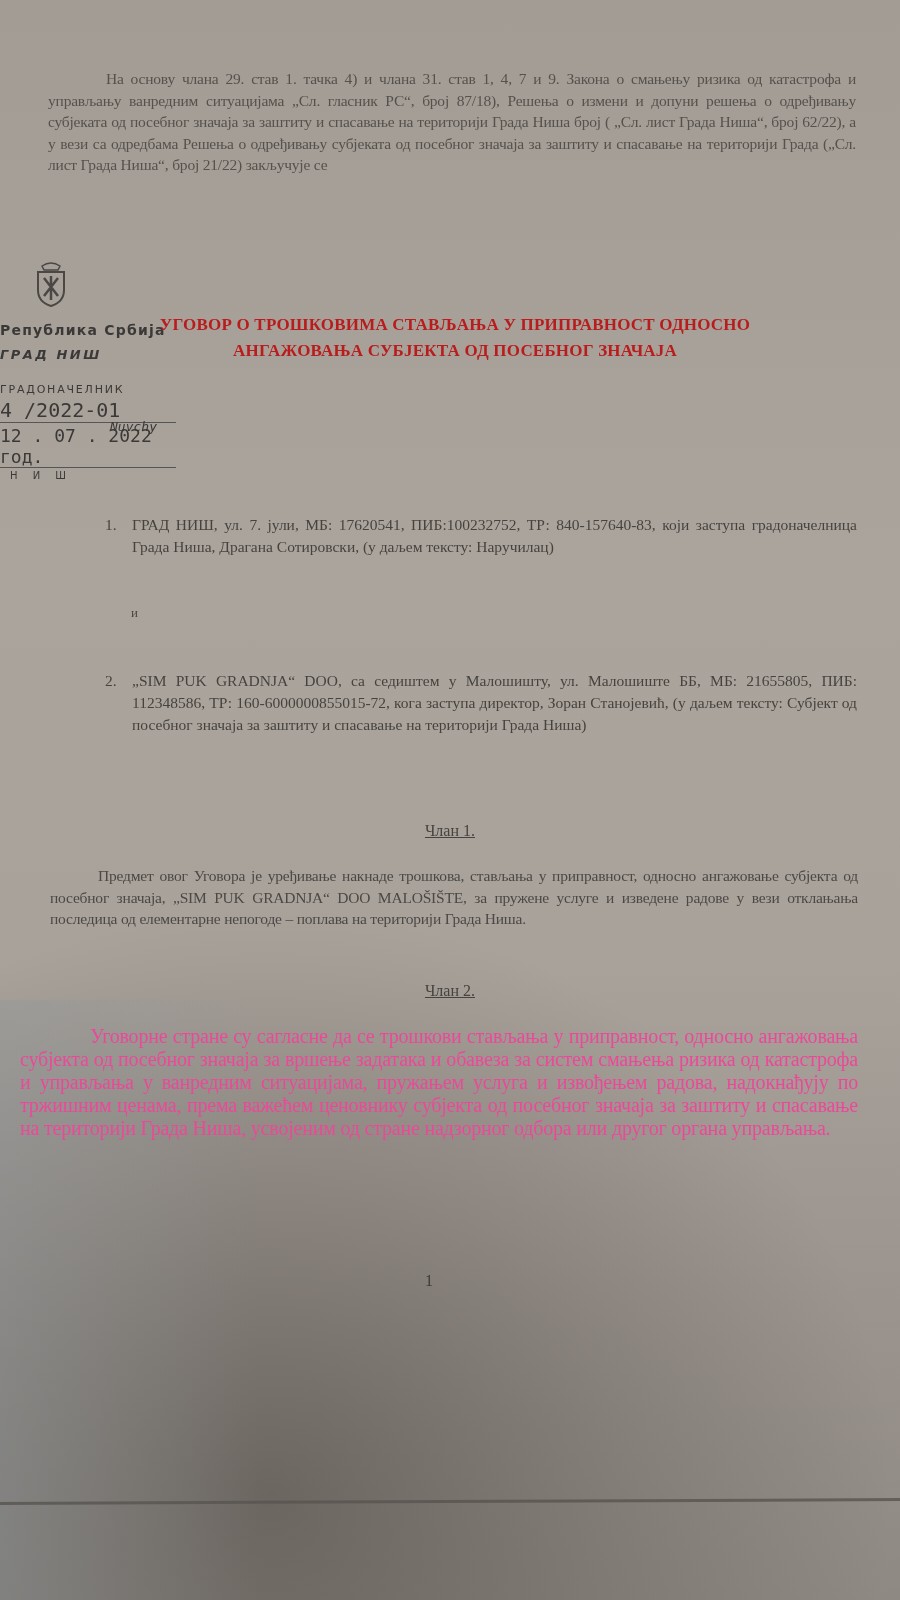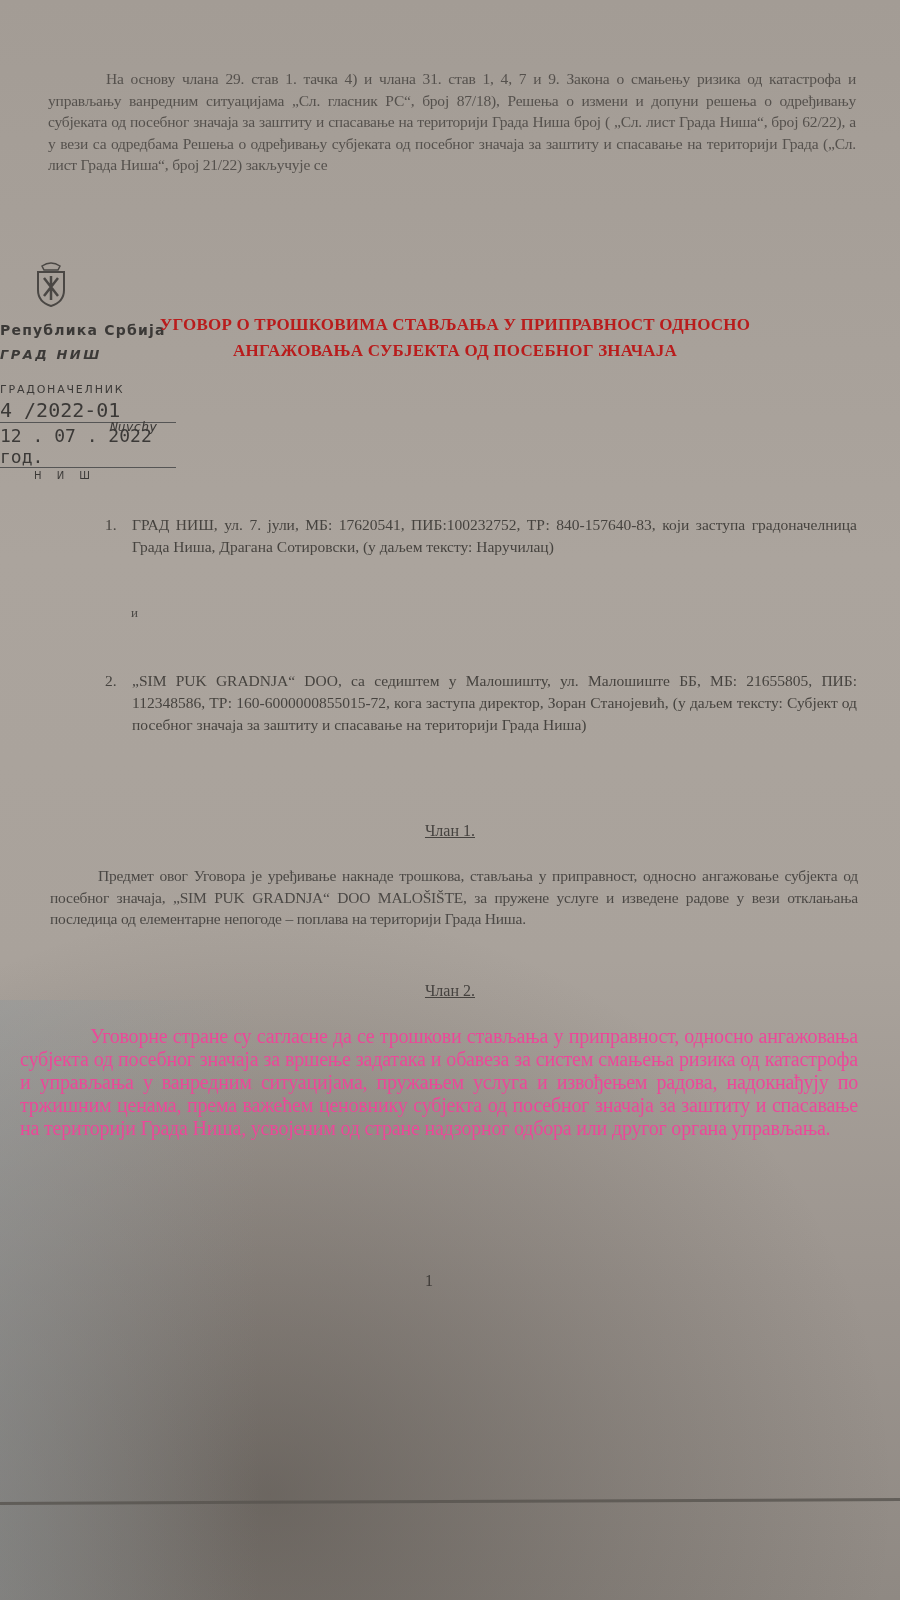--- a/index.html
+++ b/index.html
@@ -35,21 +35,21 @@
   .stamp {
     position:absolute; left:0; top:322px; width:190px;
     font-family:"DejaVu Sans", sans-serif; color:#3b3937;
   }
   .stamp .l1 { font-size:14px; letter-spacing:1.2px; font-weight:bold; }
   .stamp .l2 { font-size:13px; letter-spacing:2.5px; font-weight:bold; margin-top:9px;font-style:italic; }
   .stamp .l3 { font-size:11px; letter-spacing:1.8px; margin-top:21px; }
   .stamp .hand1 { font-family:"DejaVu Sans Mono", monospace; font-size:20px; margin-top:2px; border-bottom:1px solid #555; width:176px; }
   .stamp .hand2 { font-family:"DejaVu Sans Mono", monospace; font-size:18px; margin-top:2px; border-bottom:1px solid #555; width:176px; position:relative; }
   .stamp .hand2 .sig { position:absolute; left:110px; top:-6px; font-size:13px; font-style:italic; }
-  .stamp .l6 { font-size:10px; letter-spacing:6px; margin-top:2px; padding-left:34px; }
+  .stamp .l6 { font-size:10px; letter-spacing:6px; margin-top:2px; padding-left:10px; }
 
   .party {
     position:absolute; left:105px; width:752px; font-size:15.5px; line-height:22px;
     color:#46433f; text-align:justify;
   }
   .party .num { position:absolute; left:0; top:0; width:26px; }
   .party .txt { margin-left:27px; }
   .party1 { top:514px; }
   .party2 { top:670px; }
   .and-word { position:absolute; left:131px; top:605px; font-size:13px; color:#4a4744; }

